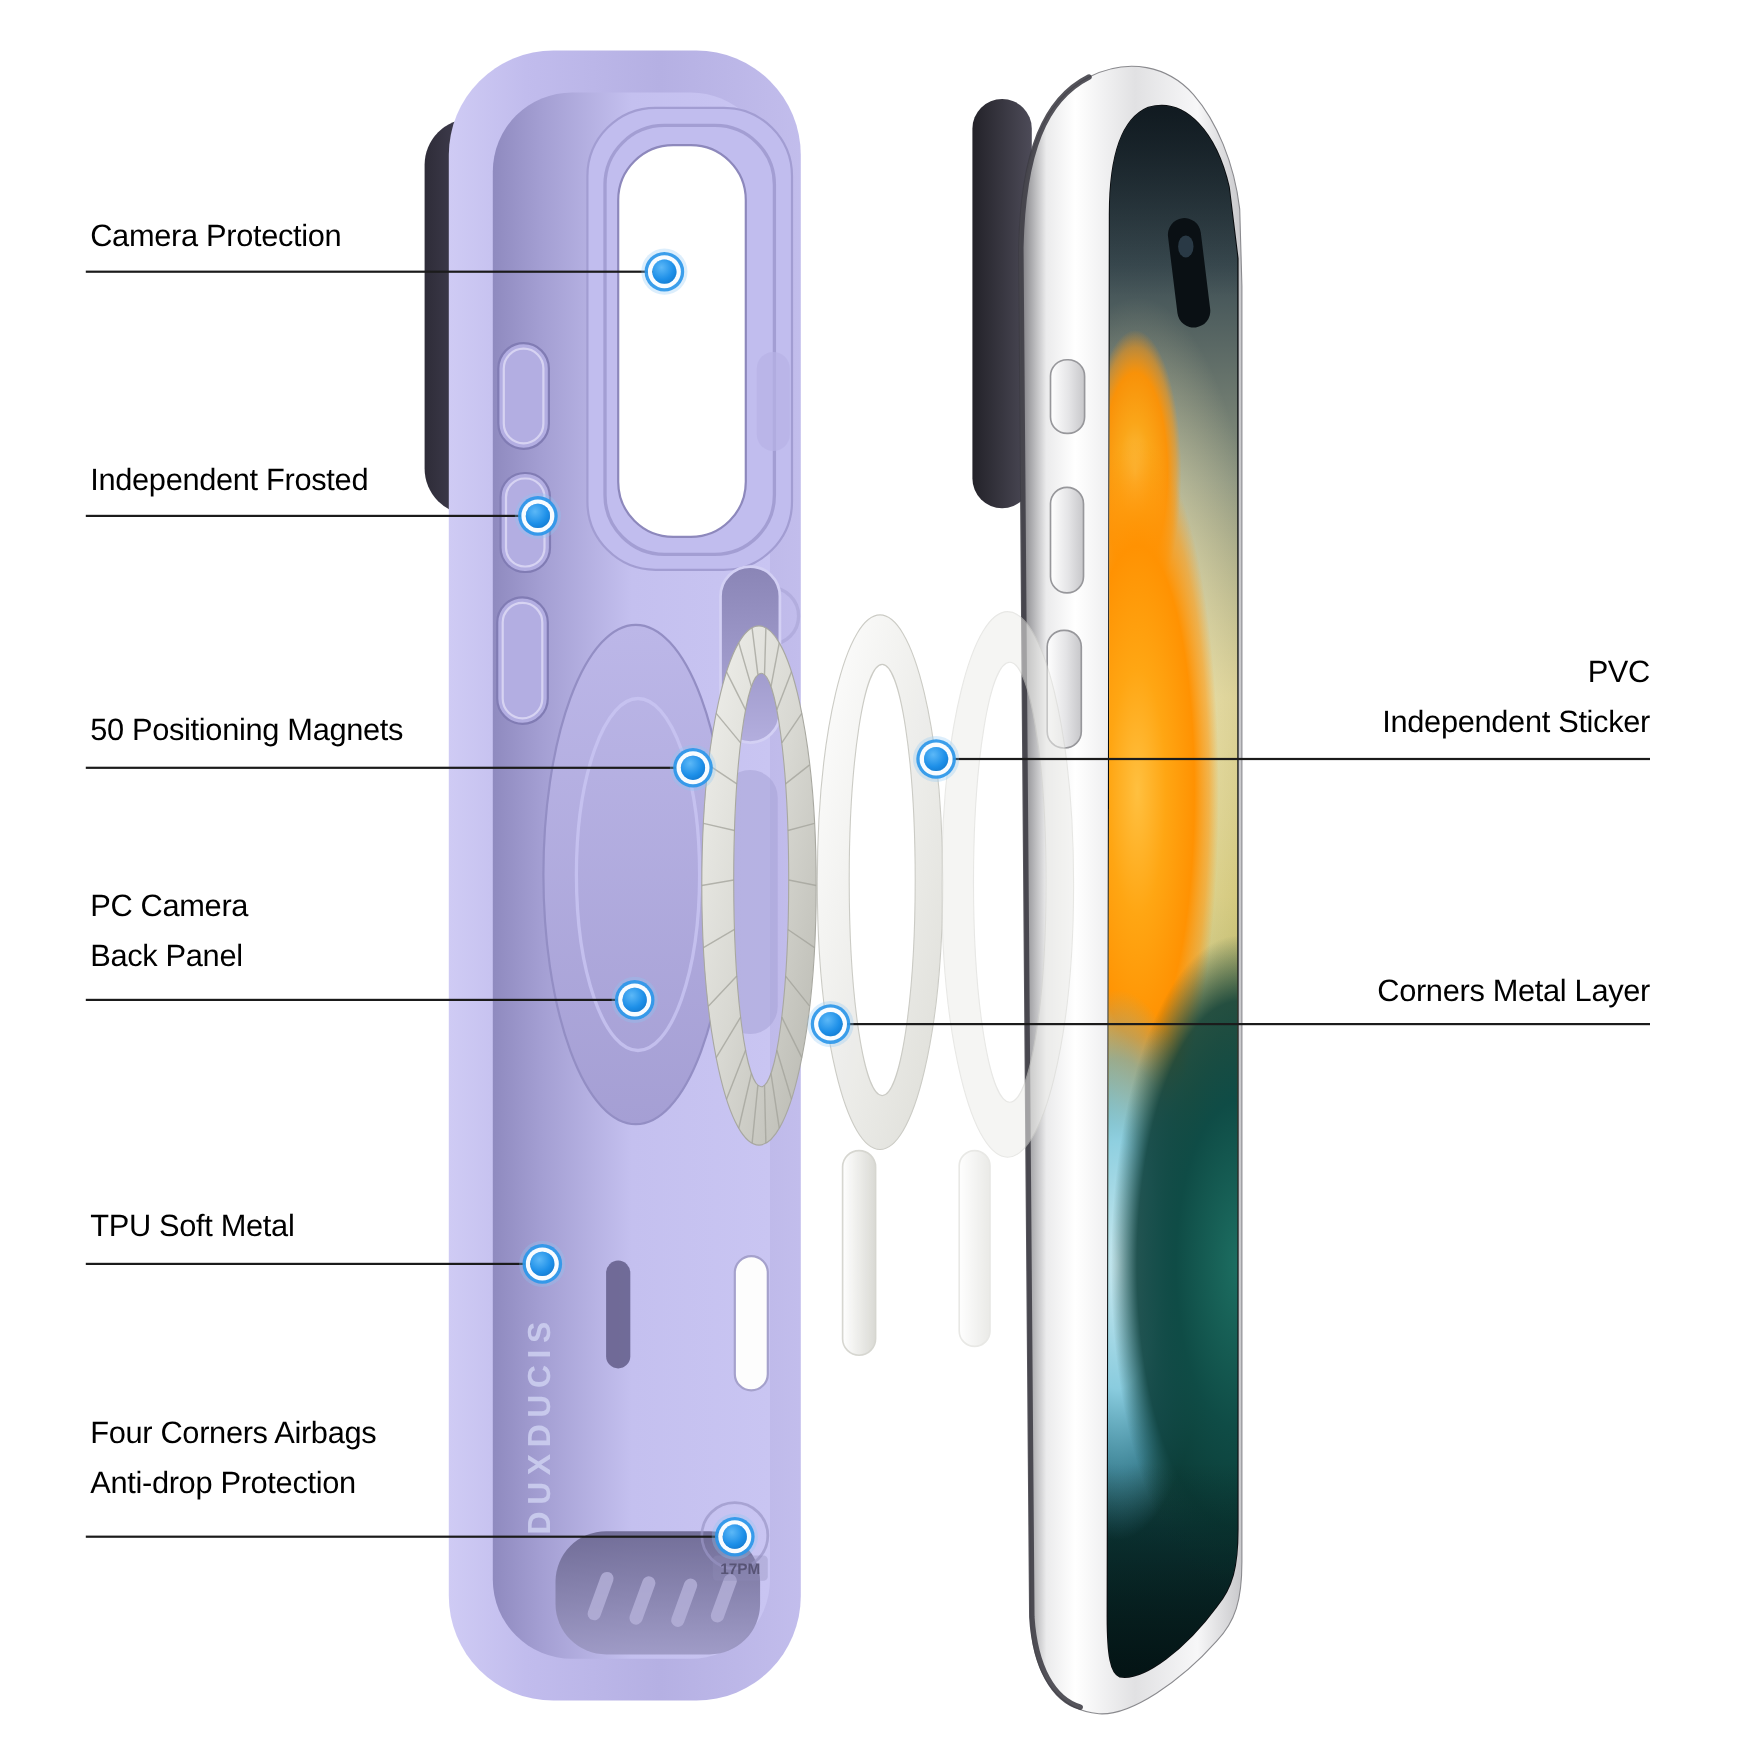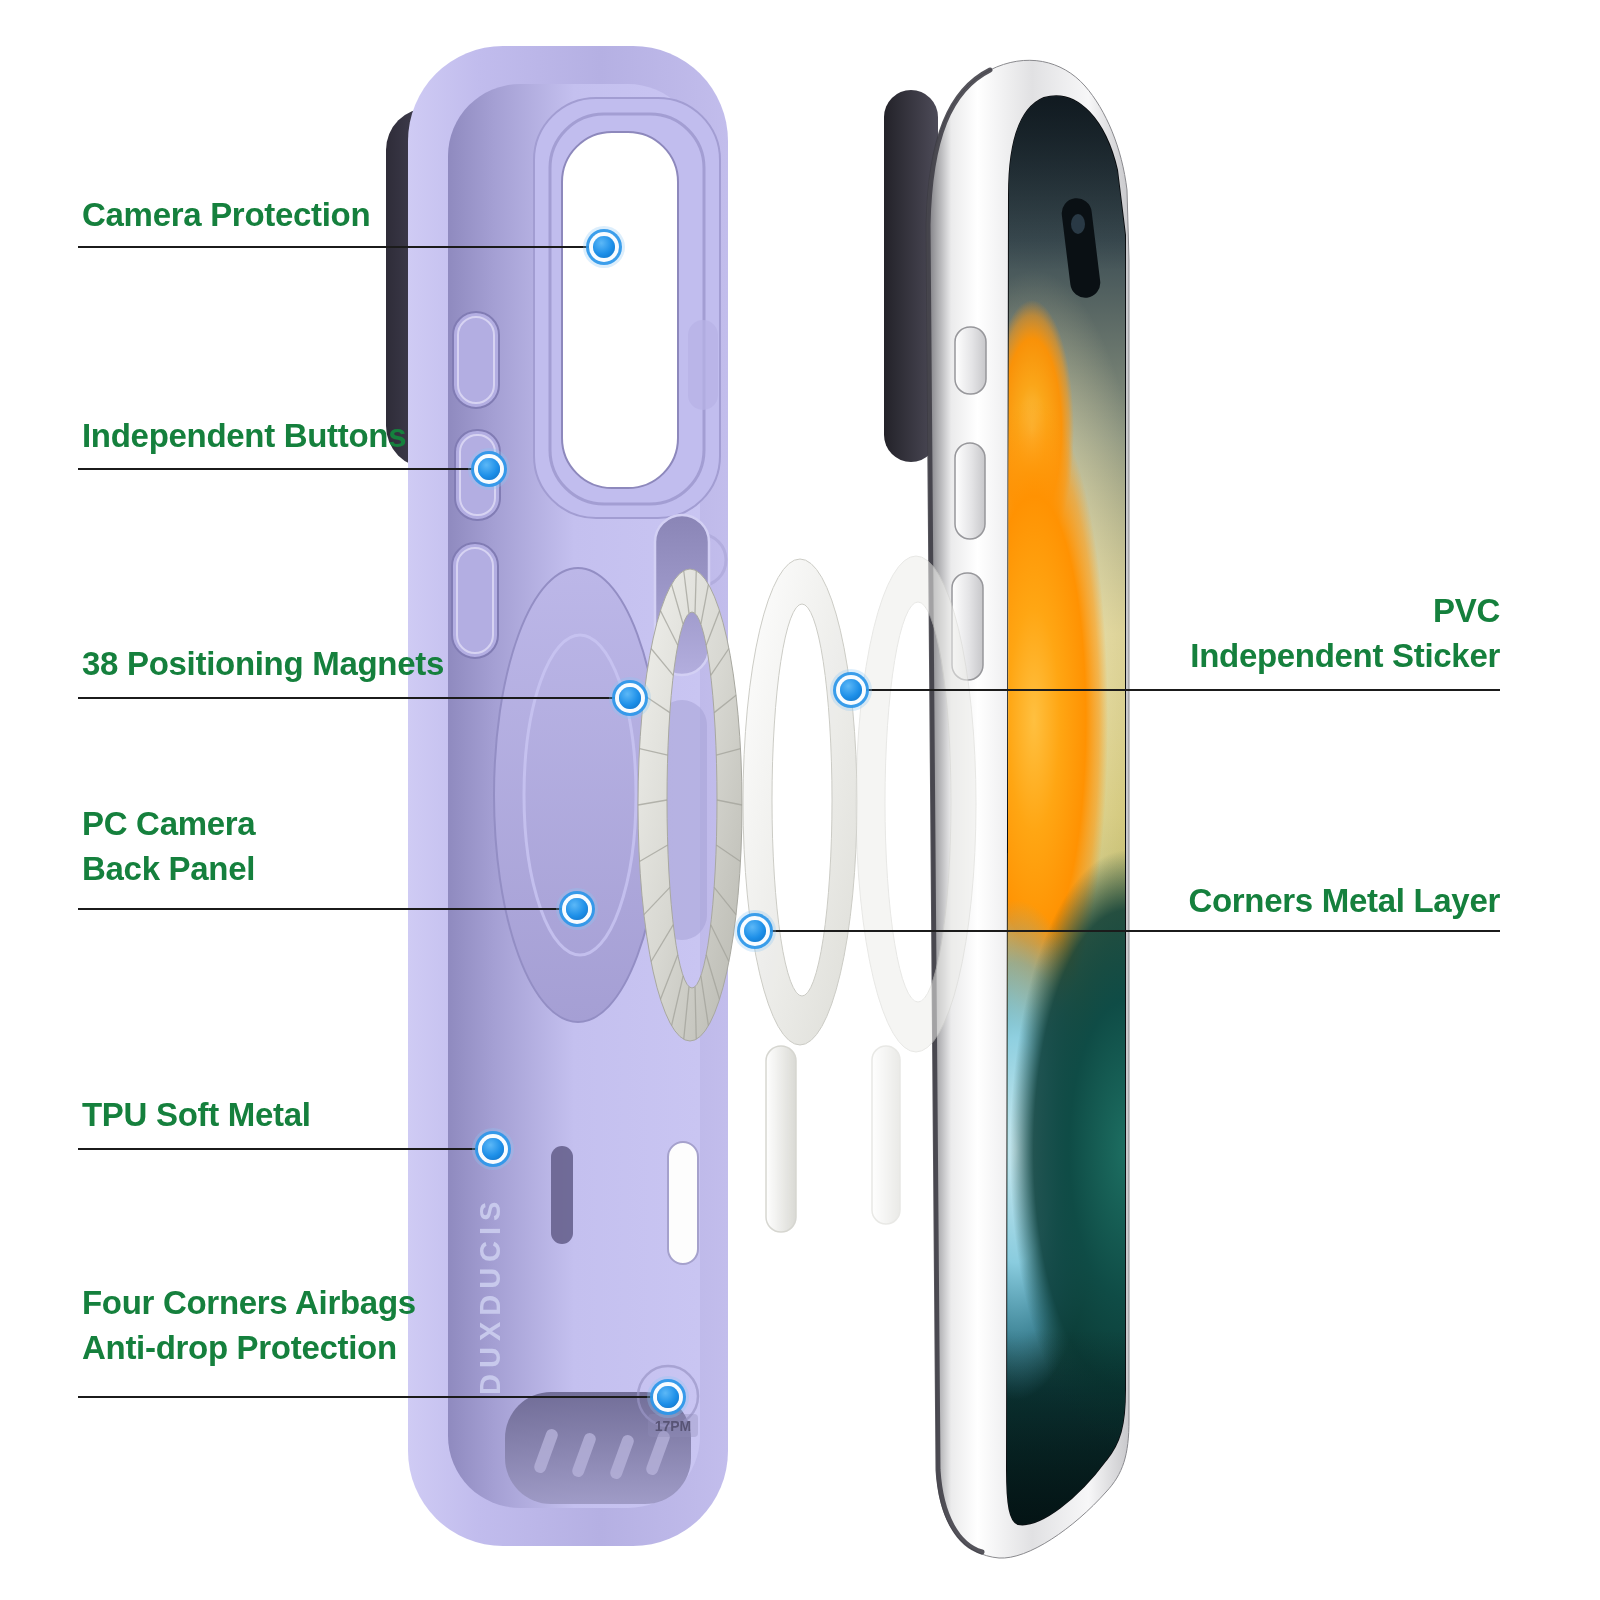--- a/index.html
+++ b/index.html
@@ -1,20 +1,20 @@
 <!DOCTYPE html>
 <html><head>
 <meta charset="utf-8">
 <style>
   html,body{margin:0;padding:0;background:#fff;}
   .scene{position:relative;width:1600px;height:1600px;background:#ffffff;overflow:hidden;
          font-family:"Liberation Sans",sans-serif;}
   .artwork{position:absolute;left:0;top:0;width:1600px;height:1600px;z-index:1;}
-  .clabel{position:absolute;left:82px;font-size:33px;line-height:45px;font-weight:700;
-          color:#15803d;letter-spacing:-.3px;white-space:nowrap;z-index:5;}
+  .clabel{position:absolute;left:82px;font-size:28px;line-height:45px;font-weight:400;
+          color:#000000;letter-spacing:-.3px;white-space:nowrap;z-index:5;}
   .clabel.right{left:auto;right:100px;text-align:left;}
   .leader{position:absolute;height:2px;background:#1b1b1b;z-index:5;}
   .dot{position:absolute;width:22px;height:22px;border-radius:50%;z-index:6;
        transform:translate(-50%,-50%);
        background:radial-gradient(circle at 38% 32%, #5cb8f7 0%, #1d8fe8 55%, #0d6fc2 100%);
        box-shadow:0 0 0 4px rgba(255,255,255,.97),
                   0 0 0 7px rgba(44,151,233,.92),
                   0 0 0 10px rgba(140,200,246,.30);}
 </style>
 </head>
@@ -239,25 +239,25 @@
       <path fill-rule="evenodd" fill="#ededea" opacity=".55" stroke="#d5d5d0" stroke-width="1" d="M 856 804 a 60 248 0 1 0 120 0 a 60 248 0 1 0 -120 0 Z M 885 802 a 33 200 0 1 0 66 0 a 33 200 0 1 0 -66 0 Z"></path>
       <rect x="766" y="1046" width="30" height="186" rx="15" fill="url(#gPill)" stroke="#d2d2cc" stroke-width="1.5" opacity=".9"></rect>
       <rect x="872" y="1046" width="28" height="178" rx="14" fill="url(#gPill)" stroke="#d2d2cc" stroke-width="1.5" opacity=".5"></rect>
     </g>
   </svg>
 
   <div class="clabel" style="top:192px">Camera Protection</div>
   <div class="leader" style="left:78px;top:246px;width:526px"></div>
   <div class="dot" style="left:604px;top:247px"></div>
 
-  <div class="clabel" style="top:413px">Independent Buttons</div>
+  <div class="clabel" style="top:413px">Independent Frosted</div>
   <div class="leader" style="left:78px;top:468px;width:411px"></div>
   <div class="dot" style="left:489px;top:469px"></div>
 
-  <div class="clabel" style="top:641px">38 Positioning Magnets</div>
+  <div class="clabel" style="top:641px">50 Positioning Magnets</div>
   <div class="leader" style="left:78px;top:697px;width:552px"></div>
   <div class="dot" style="left:630px;top:698px"></div>
 
   <div class="clabel" style="top:801px">PC Camera</div>
   <div class="clabel" style="top:846px">Back Panel</div>
   <div class="leader" style="left:78px;top:908px;width:499px"></div>
   <div class="dot" style="left:577px;top:909px"></div>
 
   <div class="clabel" style="top:1092px">TPU Soft Metal</div>
   <div class="leader" style="left:78px;top:1148px;width:415px"></div>

